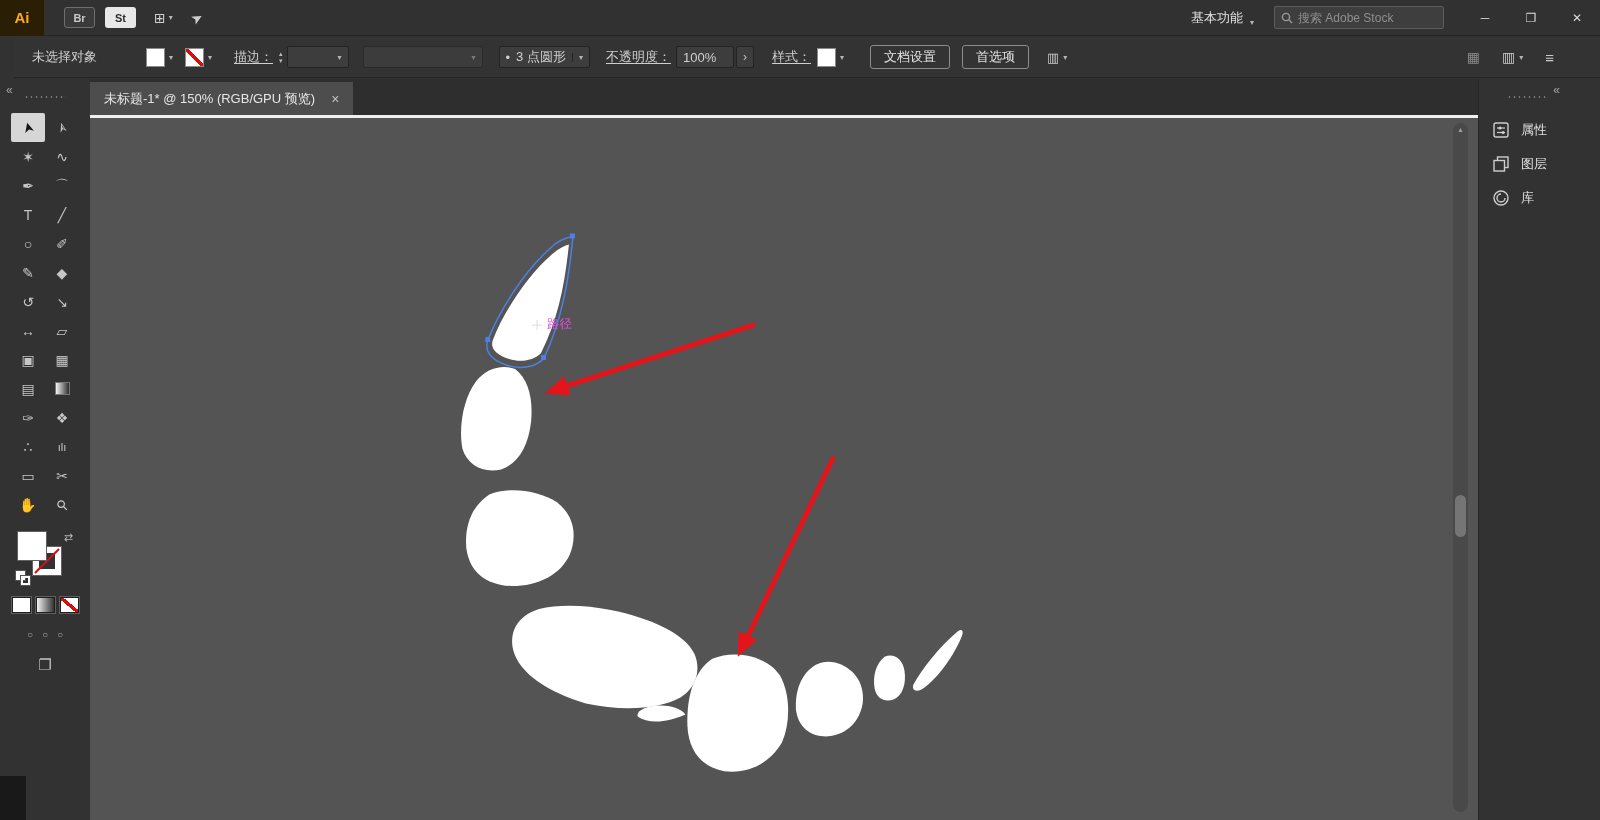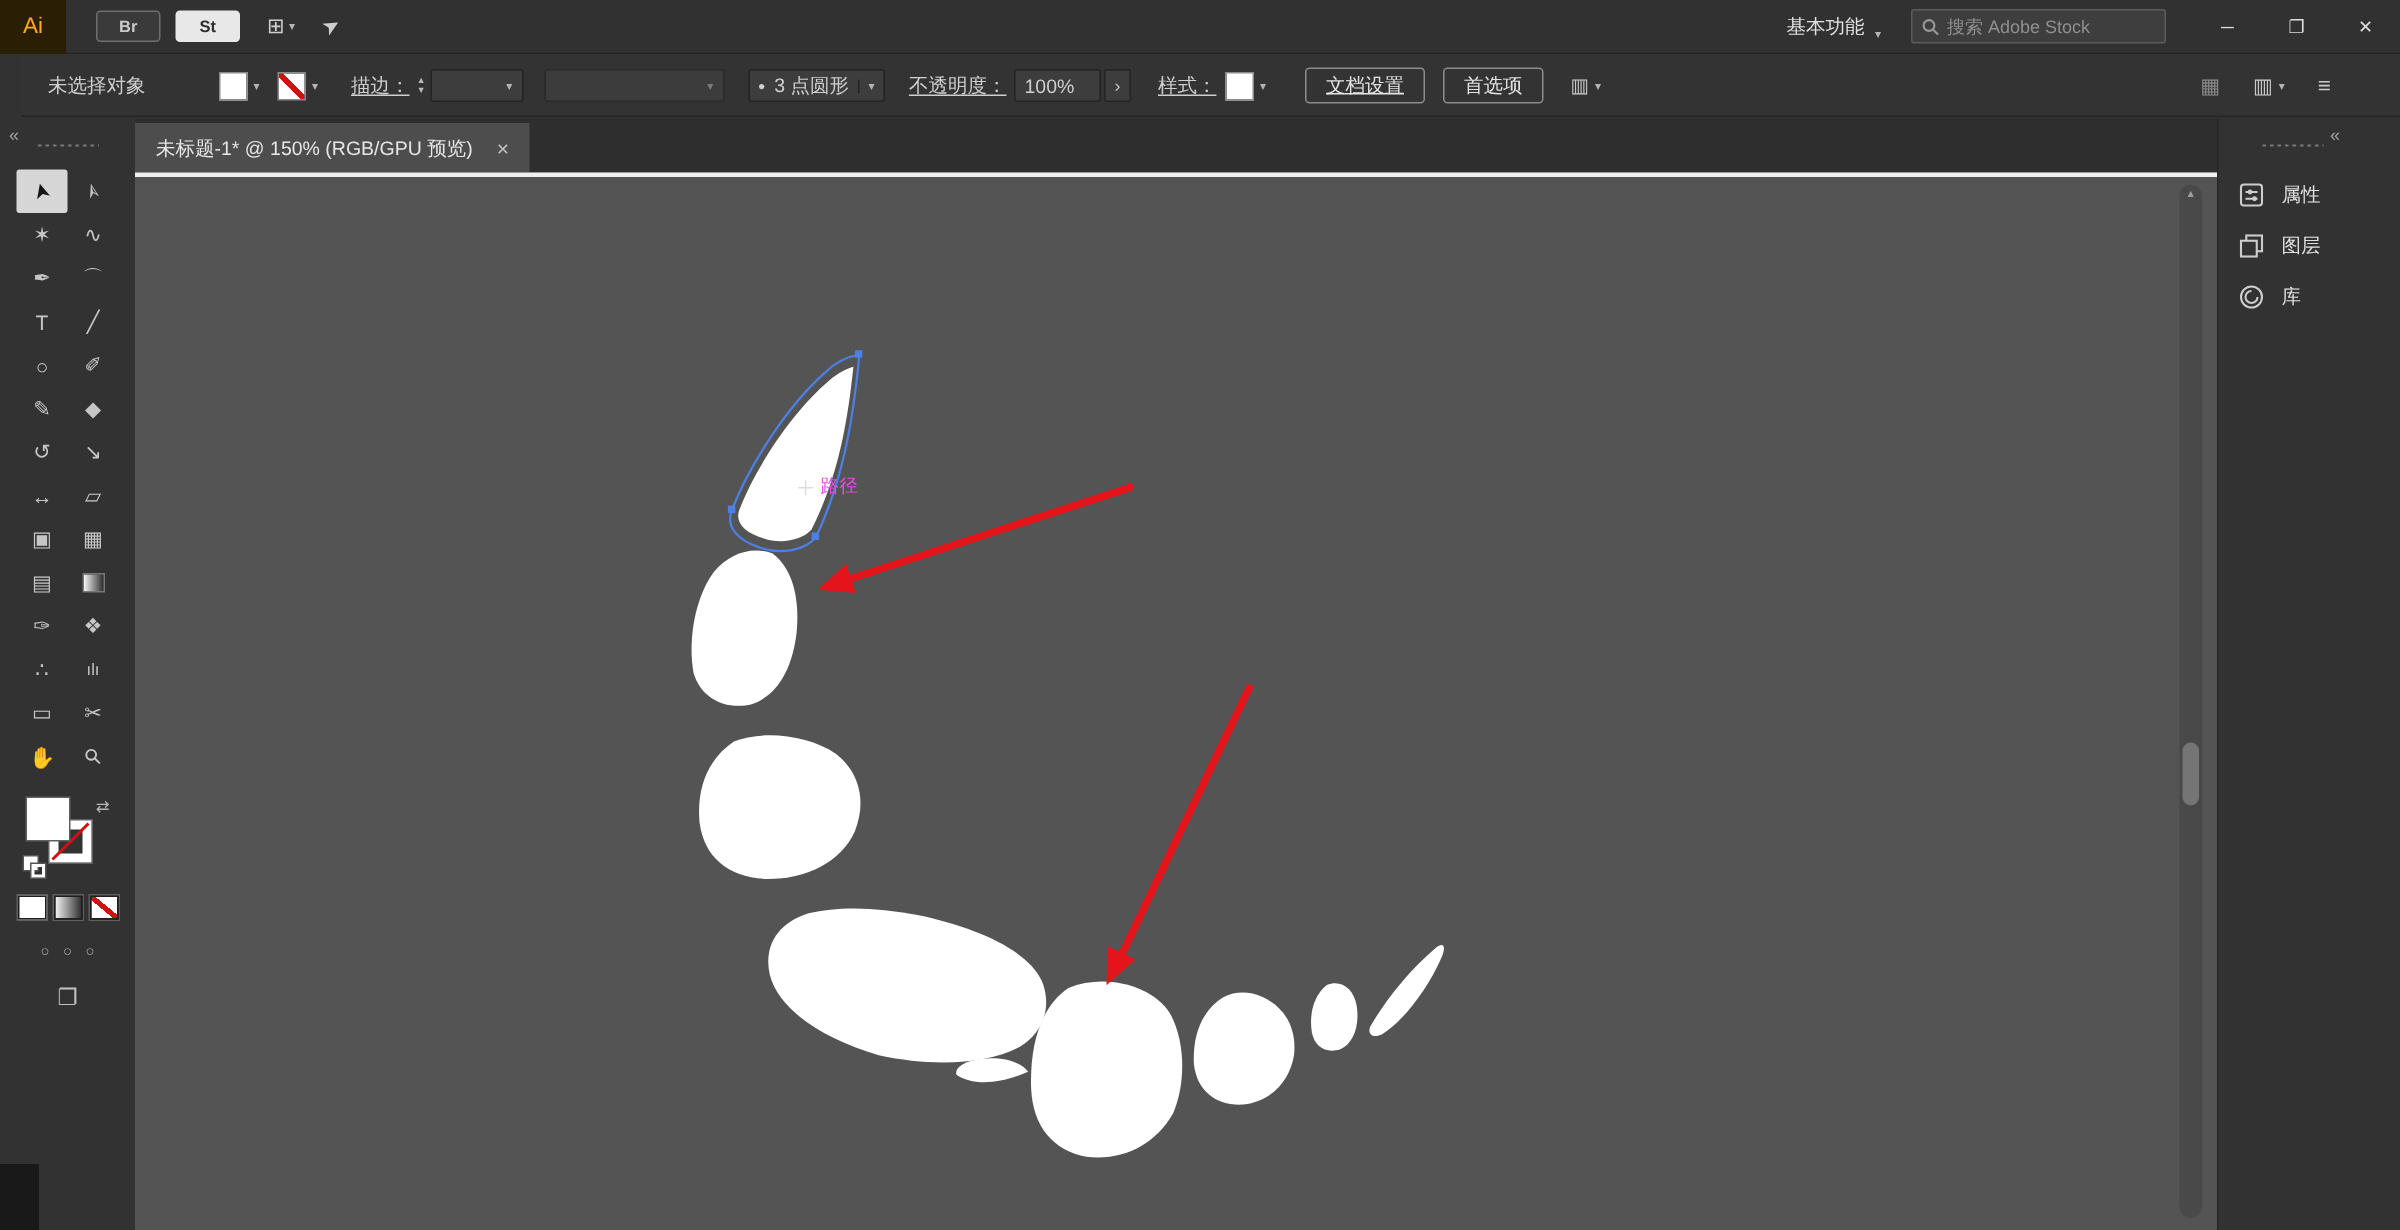--- a/index.html
+++ b/index.html
@@ -2,25 +2,25 @@
 <html><head>
 <meta charset="utf-8">
 <style>
   * { margin:0; padding:0; box-sizing:border-box; }
   html,body { width:1600px; height:820px; overflow:hidden; background:#323232;
     font-family:"Liberation Sans","DejaVu Sans",sans-serif; }
 
   
   .titlebar { position:absolute; top:0; left:0; right:0; height:36px; background:#313131;
     border-bottom:1px solid #242424; display:flex; align-items:center; }
-  .ai-logo { width:44px; height:36px; background:#2a1e05; color:#ffa921; font-weight:normal;
+  .ai-logo { width:44px; height:36px; background:#2a1e05; color:#ffa921; font-weight:bold;
     font-size:15px; display:flex; align-items:center; justify-content:center; }
   .menus { display:flex; margin-left:8px; }
   .menu { padding:0 13px; font-size:13px; color:#e4e4e4; line-height:36px; cursor:default; white-space:nowrap; }
-  .badge { width:43px; height:21px; display:flex; align-items:center; justify-content:center;
+  .badge { width:31px; height:21px; display:flex; align-items:center; justify-content:center;
     font-size:11px; font-weight:bold; border-radius:3px; }
   .badge-br { color:#c9c9c9; border:1px solid #6e6e6e; background:#3a3a3a; margin-left:20px; }
   .badge-st { color:#2e2e2e; background:#e8e8e8; margin-left:10px; }
   .tb-icon { color:#cfcfcf; font-size:14px; margin-left:18px; display:flex; align-items:center; gap:3px; }
   .chev { font-size:8px; color:#b5b5b5; }
   .rot-30 { display:inline-block; transform:rotate(-30deg); }
   .spacer { flex:1; }
   .workspace { font-size:13px; color:#e0e0e0; display:flex; gap:7px; align-items:flex-end; margin-right:20px; }
   .search { width:170px; height:23px; background:#3e3e3e; border:1px solid #5c5c5c; border-radius:2px;
     display:flex; align-items:center; padding:0 6px; gap:5px; margin-right:18px; }
@@ -169,21 +169,21 @@
     <span class="cb-label link-label" style="margin-left:16px;">不透明度：</span>
     <span class="combo" style="width:58px; margin-left:5px;">
       <span>100%</span>
     </span>
     <span class="mini-more" style="margin-left:2px;">›</span>
     <span class="cb-label link-label" style="margin-left:18px;">样式：</span>
     <span class="dd" style="margin-left:6px;">
       <span class="swatch"></span>
       <span class="chev">▾</span>
     </span>
-    <span class="btn" style="margin-left:26px;text-decoration:underline;">文档设置</span>
+    <span class="btn" style="margin-left:26px;">文档设置</span>
     <span class="btn" style="margin-left:12px;">首选项</span>
     <span class="dd" style="margin-left:18px;">
       <span style="font-size:13px; color:#c9c9c9;">▥</span>
       <span class="chev">▾</span>
     </span>
     <span class="spacer"></span>
     <span class="cb-right">
       <span class="dim" style="font-size:14px;">▦</span>
       <span class="dd">
         <span style="font-size:14px; color:#c9c9c9;">▥</span>

